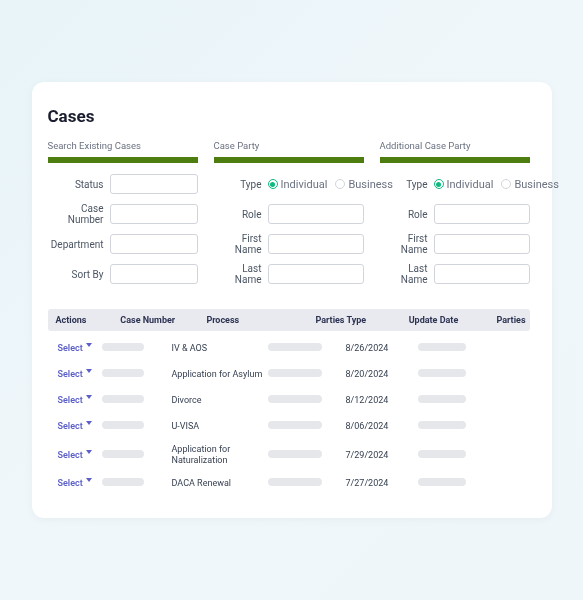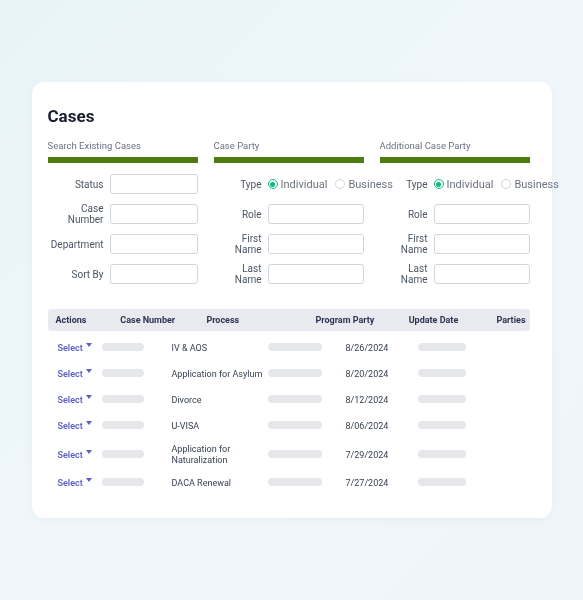--- a/index.html
+++ b/index.html
@@ -245,21 +245,21 @@
       </div>
     </div>
 
   </div>
 
   <div class="table">
     <div class="table-header">
       <div class="th col-actions">Actions</div>
       <div class="th col-casenum">Case Number</div>
       <div class="th col-process">Process</div>
-      <div class="th col-progtype">Program Party</div>
+      <div class="th col-progtype">Parties Type</div>
       <div class="th col-update">Update Date</div>
       <div class="th col-parties">Parties</div>
     </div>
     <div id="table-body">
         <div class="table-row">
           <div class="td col-actions"><span class="select-btn">
               <span>Select</span>
               <span class="chevron"></span>
             </span></div>
           <div class="td col-casenum"><span class="skeleton sk-casenum"></span></div>

